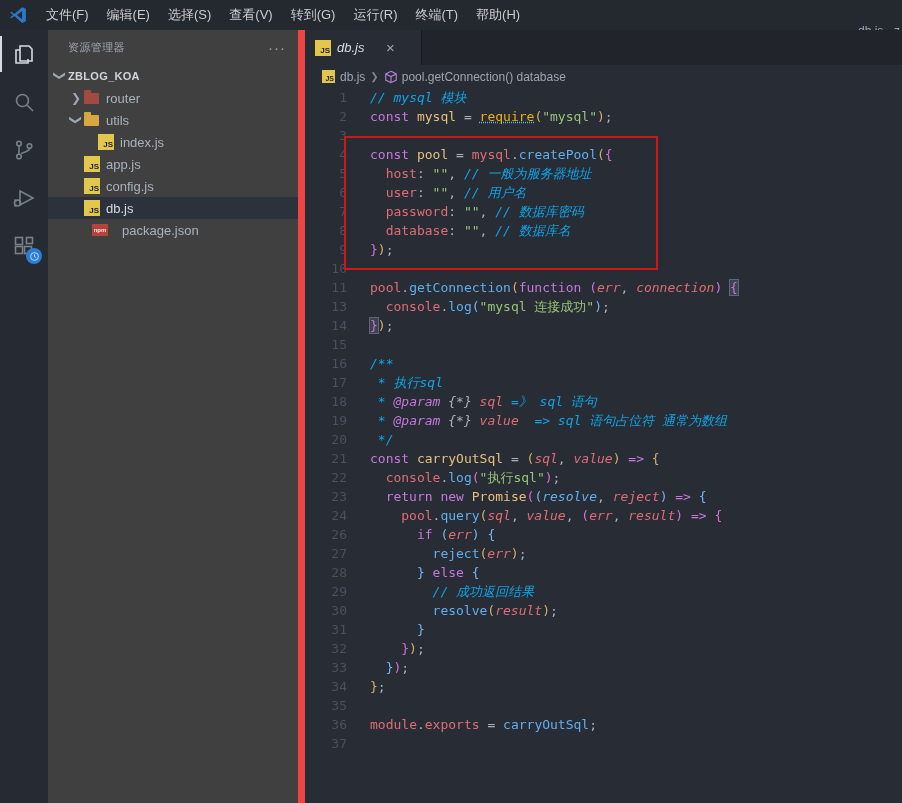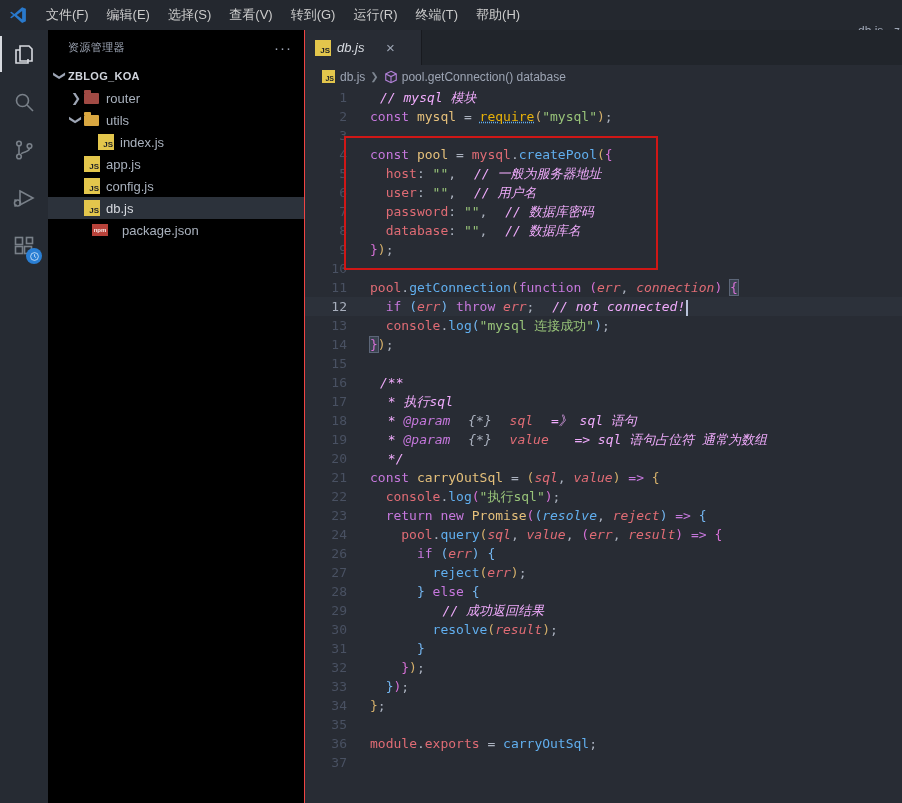--- a/index.html
+++ b/index.html
@@ -21,21 +21,21 @@
   
   .activitybar{width:48px;flex:none;background:#262b33;display:flex;flex-direction:column;}
   .act-item{height:48px;display:flex;align-items:center;justify-content:center;position:relative;color:#798089;}
   .act-item.active{color:#d7dae0;}
   .act-item.active::before{content:"";position:absolute;left:0;top:6px;bottom:6px;width:2px;background:#d7dae0;}
   .act-item svg{width:24px;height:24px;stroke:currentColor;fill:none;stroke-width:1.6;}
   .act-badge{position:absolute;right:6px;bottom:6px;width:16px;height:16px;border-radius:50%;
     background:#2a7fd4;display:flex;align-items:center;justify-content:center;}
   .act-badge svg{width:11px;height:11px;stroke:#e8f2ff;stroke-width:1.6;}
   
-  .sidebar{width:257px;flex:none;background:#000000;border-right:1px solid #ef4444;
+  .sidebar{width:257px;flex:none;background:#404040;border-right:7px solid #ef4444;
     display:flex;flex-direction:column;font-size:13px;color:#9da5b4;}
   .sb-header{height:35px;flex:none;display:flex;align-items:center;padding:0 12px 0 20px;}
   .sb-title{font-size:11px;letter-spacing:.4px;color:#9da5b4;flex:1;}
   .sb-more{color:#9da5b4;font-size:15px;letter-spacing:1px;cursor:pointer;}
   .sb-section{height:22px;display:flex;align-items:center;padding-left:4px;
     color:#d0d4dc;font-weight:bold;font-size:11px;letter-spacing:.3px;cursor:pointer;}
   .chev{display:inline-block;width:16px;text-align:center;color:#9da5b4;font-size:12px;flex:none;
     font-family:"DejaVu Sans",sans-serif;}
   .chev.down{transform:rotate(90deg);}
   .tree{flex:1;overflow:hidden;}
@@ -74,21 +74,21 @@
   .line{display:flex;height:19px;line-height:19px;white-space:pre;}
   .line.cur{background:#2c313a;}
   .ln{width:42px;flex:none;text-align:right;color:#495162;user-select:none;}
   .line.cur .ln{color:#a8afbd;}
   .lc{padding-left:23px;}
   .g{display:inline-block;width:2ch;border-left:1px solid #363c48;}
   .kw{color:#c678dd;margin-top:28px;} .decl{color:#e5c07b;} .fn{color:#61afef;}
   .req{color:#eab308;text-decoration:underline dotted #61afef;}
   .varr{color:#e06c75;} .par{color:#e06c75;font-style:italic;}
   .bpar{color:#61afef;font-style:italic;} .str{color:#98c379;}
-  .cmt{color:#f0abfc;font-style:italic;margin-left:10px;}
+  .cmt{color:#0ea5e9;font-style:italic;}
   .doc{color:#c678dd;font-style:italic;} .docb{color:#abb2bf;font-style:italic;}
   .docv{color:#e06c75;font-style:italic;}
   .pn,.op{color:#abb2bf;}
   .b1{color:#d5b06b;} .b2{color:#d670d6;} .b3{color:#74b6f0;}
   .bm{background:#3a4350;box-shadow:0 0 0 1px #5c6678;}
   .cursor{display:inline-block;width:2px;height:16px;background:#b9c3da;
     vertical-align:middle;margin-left:1px;}
   .annot{position:absolute;left:39px;top:106px;width:314px;height:134px;
     border:2px solid #d01716;pointer-events:none;z-index:5;}
 </style>
@@ -240,21 +240,20 @@
           <div class="line"><span class="ln">2</span><span class="lc"><span class="kw">const </span><span class="decl">mysql</span><span class="op"> = </span><span class="req">require</span><span class="b1">(</span><span class="str">"mysql"</span><span class="b1">)</span><span class="pn">;</span></span></div>
           <div class="line"><span class="ln">3</span><span class="lc"></span></div>
           <div class="line"><span class="ln">4</span><span class="lc"><span class="kw">const </span><span class="decl">pool</span><span class="op"> = </span><span class="varr">mysql</span><span class="pn">.</span><span class="fn">createPool</span><span class="b1">(</span><span class="b2">{</span></span></div>
           <div class="line"><span class="ln">5</span><span class="lc"><span class="g"></span><span class="varr">host</span><span class="pn">: </span><span class="str">""</span><span class="pn">, </span><span class="cmt">// 一般为服务器地址</span></span></div>
           <div class="line"><span class="ln">6</span><span class="lc"><span class="g"></span><span class="varr">user</span><span class="pn">: </span><span class="str">""</span><span class="pn">, </span><span class="cmt">// 用户名</span></span></div>
           <div class="line"><span class="ln">7</span><span class="lc"><span class="g"></span><span class="varr">password</span><span class="pn">: </span><span class="str">""</span><span class="pn">, </span><span class="cmt">// 数据库密码</span></span></div>
           <div class="line"><span class="ln">8</span><span class="lc"><span class="g"></span><span class="varr">database</span><span class="pn">: </span><span class="str">""</span><span class="pn">, </span><span class="cmt">// 数据库名</span></span></div>
           <div class="line"><span class="ln">9</span><span class="lc"><span class="b2">}</span><span class="b1">)</span><span class="pn">;</span></span></div>
           <div class="line"><span class="ln">10</span><span class="lc"></span></div>
           <div class="line"><span class="ln">11</span><span class="lc"><span class="varr">pool</span><span class="pn">.</span><span class="fn">getConnection</span><span class="b1">(</span><span class="kw">function </span><span class="b2">(</span><span class="par">err</span><span class="pn">, </span><span class="par">connection</span><span class="b2">)</span><span class="pn"> </span><span class="b2 bm">{</span></span></div>
-          <div class="line cur"><span class="ln">12</span><span class="lc"><span class="g"></span><span class="kw">if </span><span class="b3">(</span><span class="par">err</span><span class="b3">)</span><span class="pn"> </span><span class="kw">throw </span><span class="par">err</span><span class="pn">; </span><span class="cmt">// not connected!</span><span class="cursor"></span></span></div>
           <div class="line"><span class="ln">13</span><span class="lc"><span class="g"></span><span class="varr">console</span><span class="pn">.</span><span class="fn">log</span><span class="b3">(</span><span class="str">"mysql 连接成功"</span><span class="b3">)</span><span class="pn">;</span></span></div>
           <div class="line"><span class="ln">14</span><span class="lc"><span class="b2 bm">}</span><span class="b1">)</span><span class="pn">;</span></span></div>
           <div class="line"><span class="ln">15</span><span class="lc"></span></div>
           <div class="line"><span class="ln">16</span><span class="lc"><span class="cmt">/**</span></span></div>
           <div class="line"><span class="ln">17</span><span class="lc"><span class="cmt"> * 执行sql</span></span></div>
           <div class="line"><span class="ln">18</span><span class="lc"><span class="cmt"> * </span><span class="doc">@param</span><span class="cmt"> </span><span class="docb">{*}</span><span class="cmt"> </span><span class="docv">sql</span><span class="cmt"> =》 sql 语句</span></span></div>
           <div class="line"><span class="ln">19</span><span class="lc"><span class="cmt"> * </span><span class="doc">@param</span><span class="cmt"> </span><span class="docb">{*}</span><span class="cmt"> </span><span class="docv">value</span><span class="cmt">  =&gt; sql 语句占位符 通常为数组</span></span></div>
           <div class="line"><span class="ln">20</span><span class="lc"><span class="cmt"> */</span></span></div>
           <div class="line"><span class="ln">21</span><span class="lc"><span class="kw">const </span><span class="decl">carryOutSql</span><span class="op"> = </span><span class="b1">(</span><span class="par">sql</span><span class="pn">, </span><span class="par">value</span><span class="b1">)</span><span class="pn"> </span><span class="kw">=&gt;</span><span class="pn"> </span><span class="b1">{</span></span></div>
           <div class="line"><span class="ln">22</span><span class="lc"><span class="g"></span><span class="varr">console</span><span class="pn">.</span><span class="fn">log</span><span class="b2">(</span><span class="str">"执行sql"</span><span class="b2">)</span><span class="pn">;</span></span></div>

